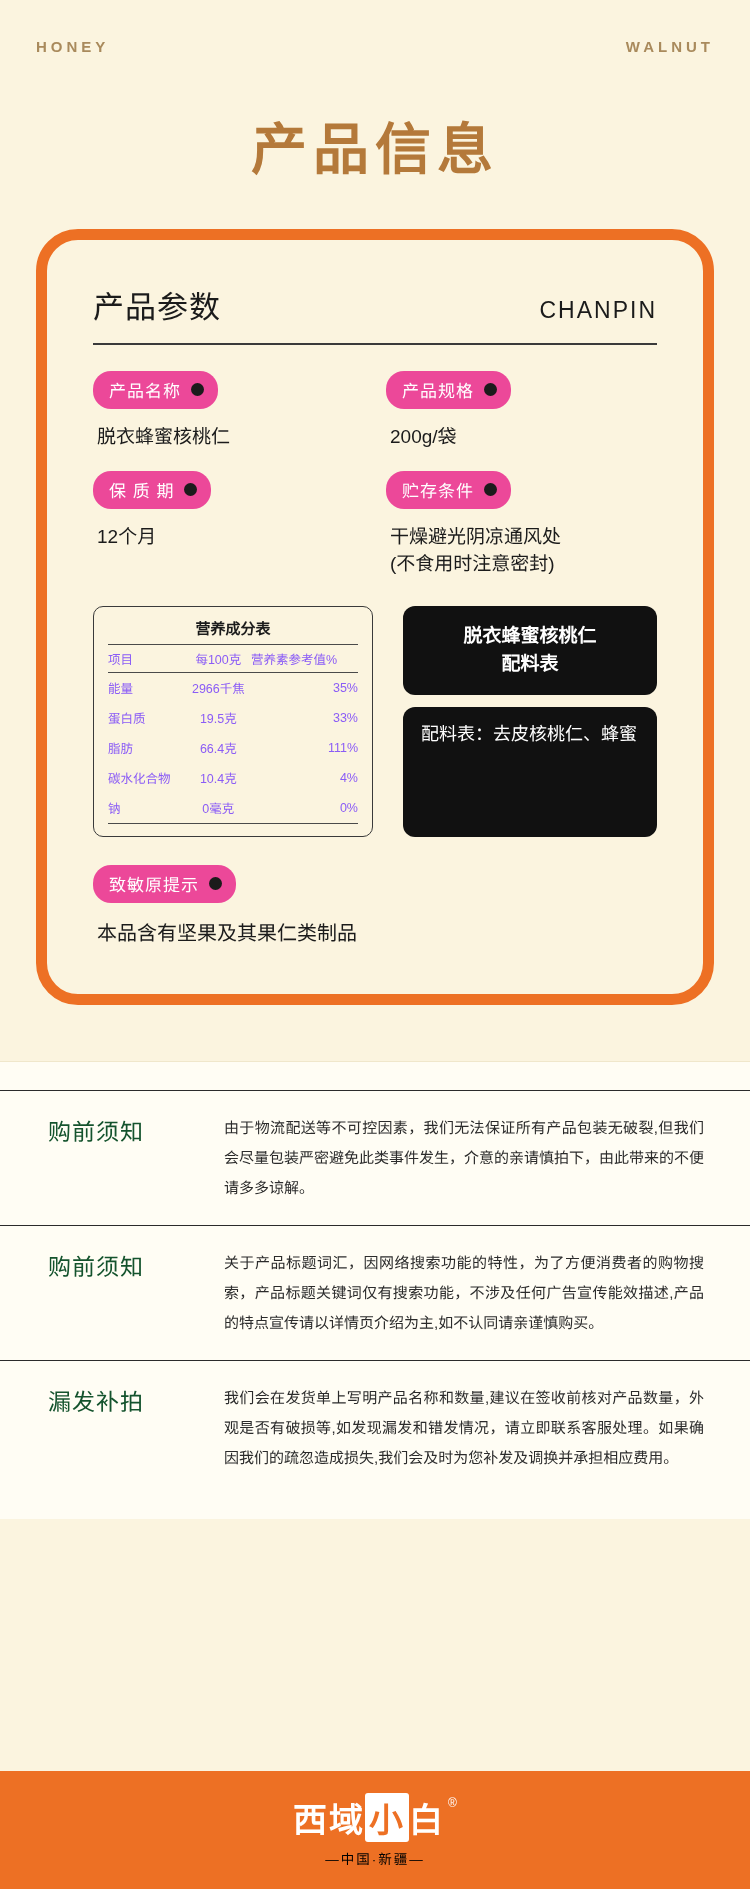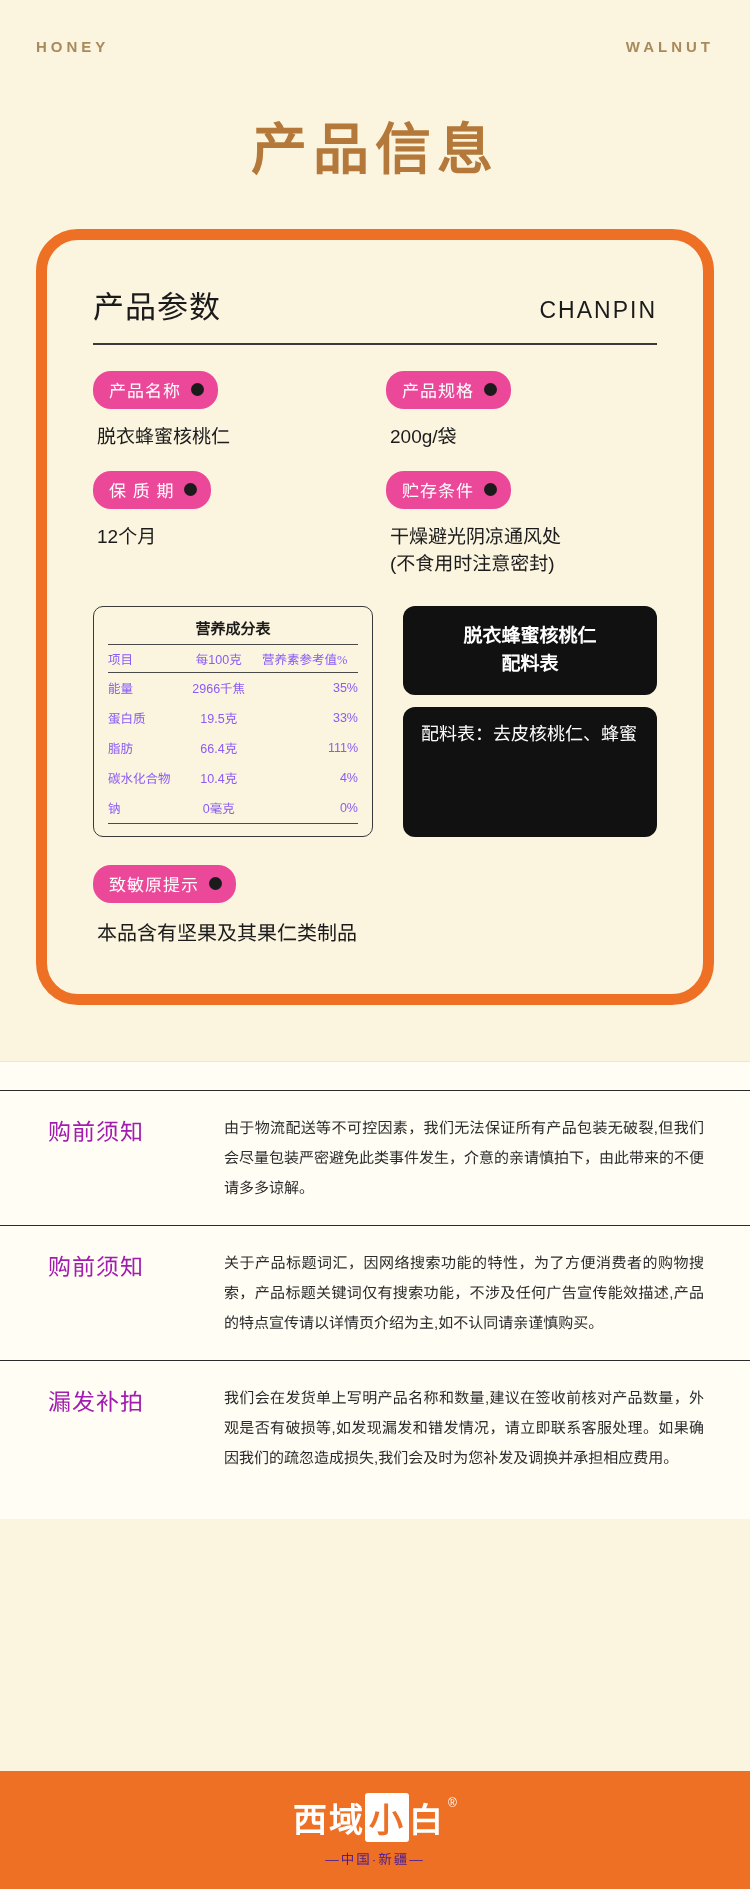--- a/index.html
+++ b/index.html
@@ -120,21 +120,21 @@
   }
   .nutri thead th {
     font-weight: normal;
     border-top: 1px solid #4a4a4a;
     border-bottom: 1px solid #4a4a4a;
     padding: 4px 0;
     font-size: 12.5px;
   }
   .nutri thead th:nth-child(1) { text-align: left; }
   .nutri thead th:nth-child(2) { text-align: center; }
-  .nutri thead th:nth-child(3) { text-align: center; font-family: Liberation Serif, serif; }
+  .nutri thead th:nth-child(3) { text-align: left; }
   .nutri tbody td { padding: 5.5px 0; }
   .nutri tbody td:nth-child(1) { text-align: left; }
   .nutri tbody td:nth-child(2) { text-align: center; }
   .nutri tbody td:nth-child(3) { text-align: right; }
   .nutri tbody tr:last-child td { border-bottom: 1px solid #4a4a4a; }
 
   .black-col { display: flex; flex-direction: column; gap: 12px; }
   .black-box {
     background: #111111;
     color: #ffffff;
@@ -169,21 +169,21 @@
     display: grid;
     grid-template-columns: 176px 1fr;
     padding: 22px 40px 22px 48px;
     border-bottom: 1px solid #2b2b2b;
   }
   .notice:first-child { border-top: 1px solid #2b2b2b; }
   .notice:last-child { border-bottom: none; }
   .notice h3 {
     font-size: 23px;
     font-weight: normal;
-    color: #a21caf;
+    color: #14532d;
     letter-spacing: 1px;
   }
   .notice p {
     font-size: 15px;
     line-height: 2.0;
     color: #2b2b2b;
     text-align: justify;
     padding-right: 6px;
   }
 
@@ -210,21 +210,21 @@
   .logo-text .boxed {
     display: inline-block;
     background: #ffffff;
     color: #ED7024;
     padding: 0 4px;
     border-radius: 3px;
   }
   .reg { font-size: 12px; color: #ffffff; margin-left: 3px; margin-top: 3px; }
   .footer-sub {
     font-size: 13.5px;
-    color: #4c1d95;
+    color: #000000;
     letter-spacing: 2px;
   }
 </style>
 </head>
 <body>
 
 <div class="top-bar">
   <span class="word">HONEY</span>
   <span class="word">WALNUT</span>
 </div>

